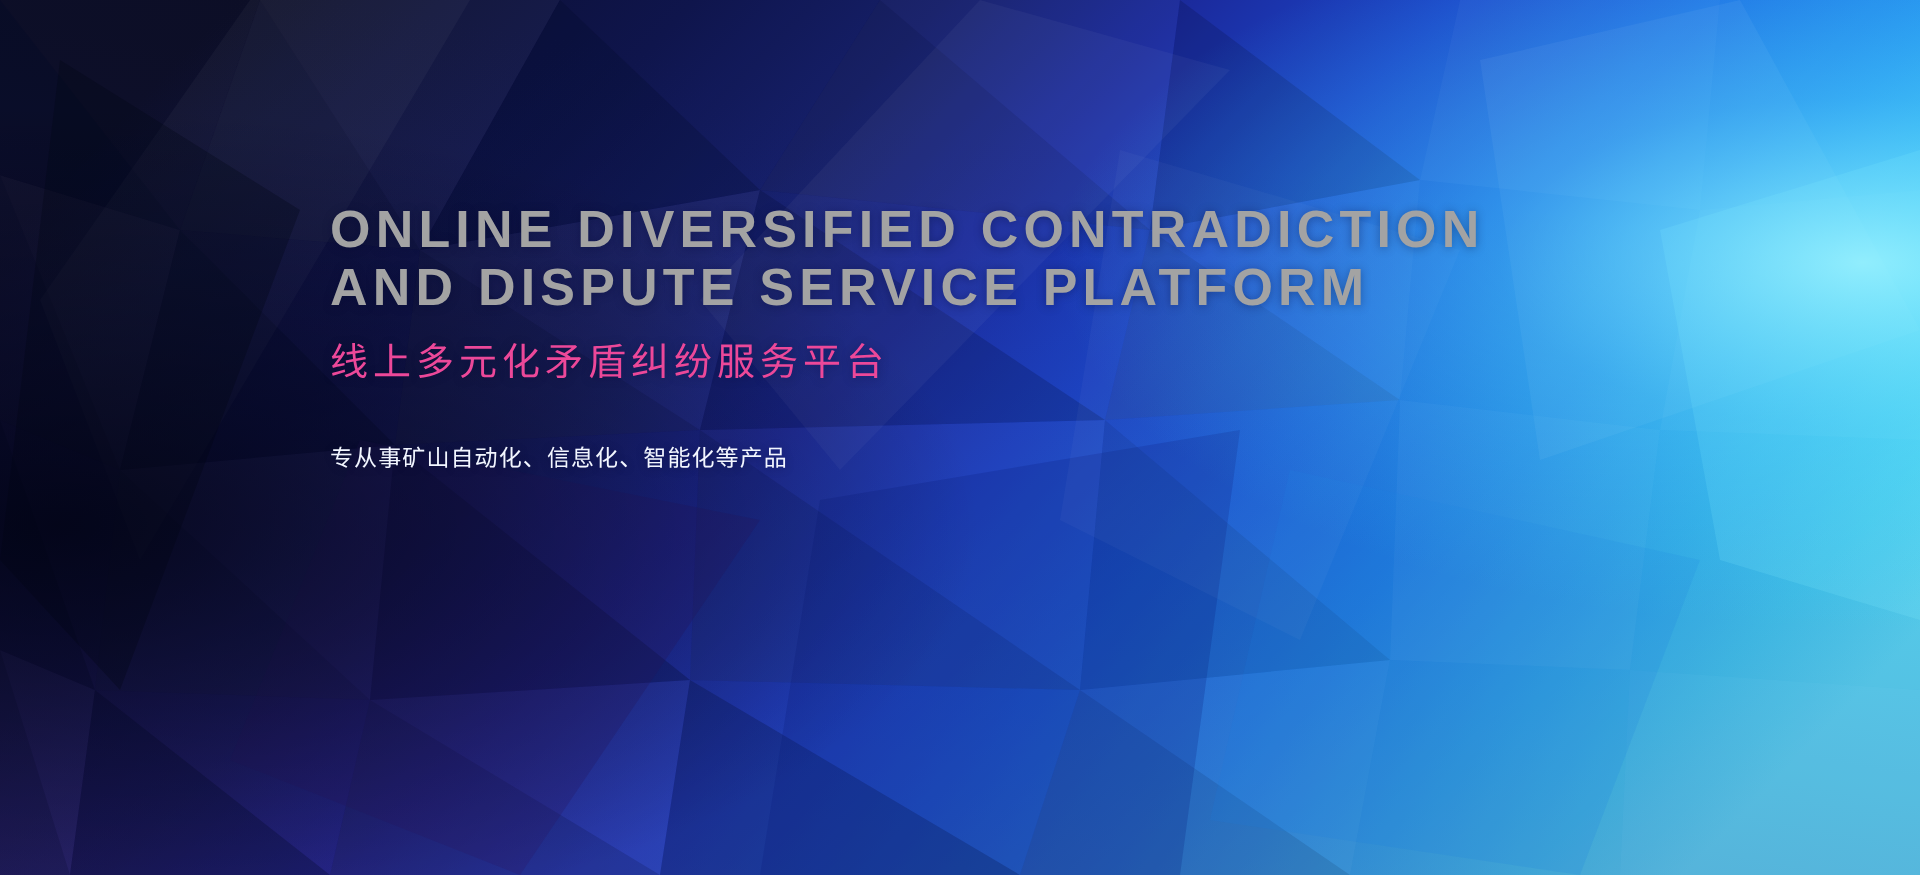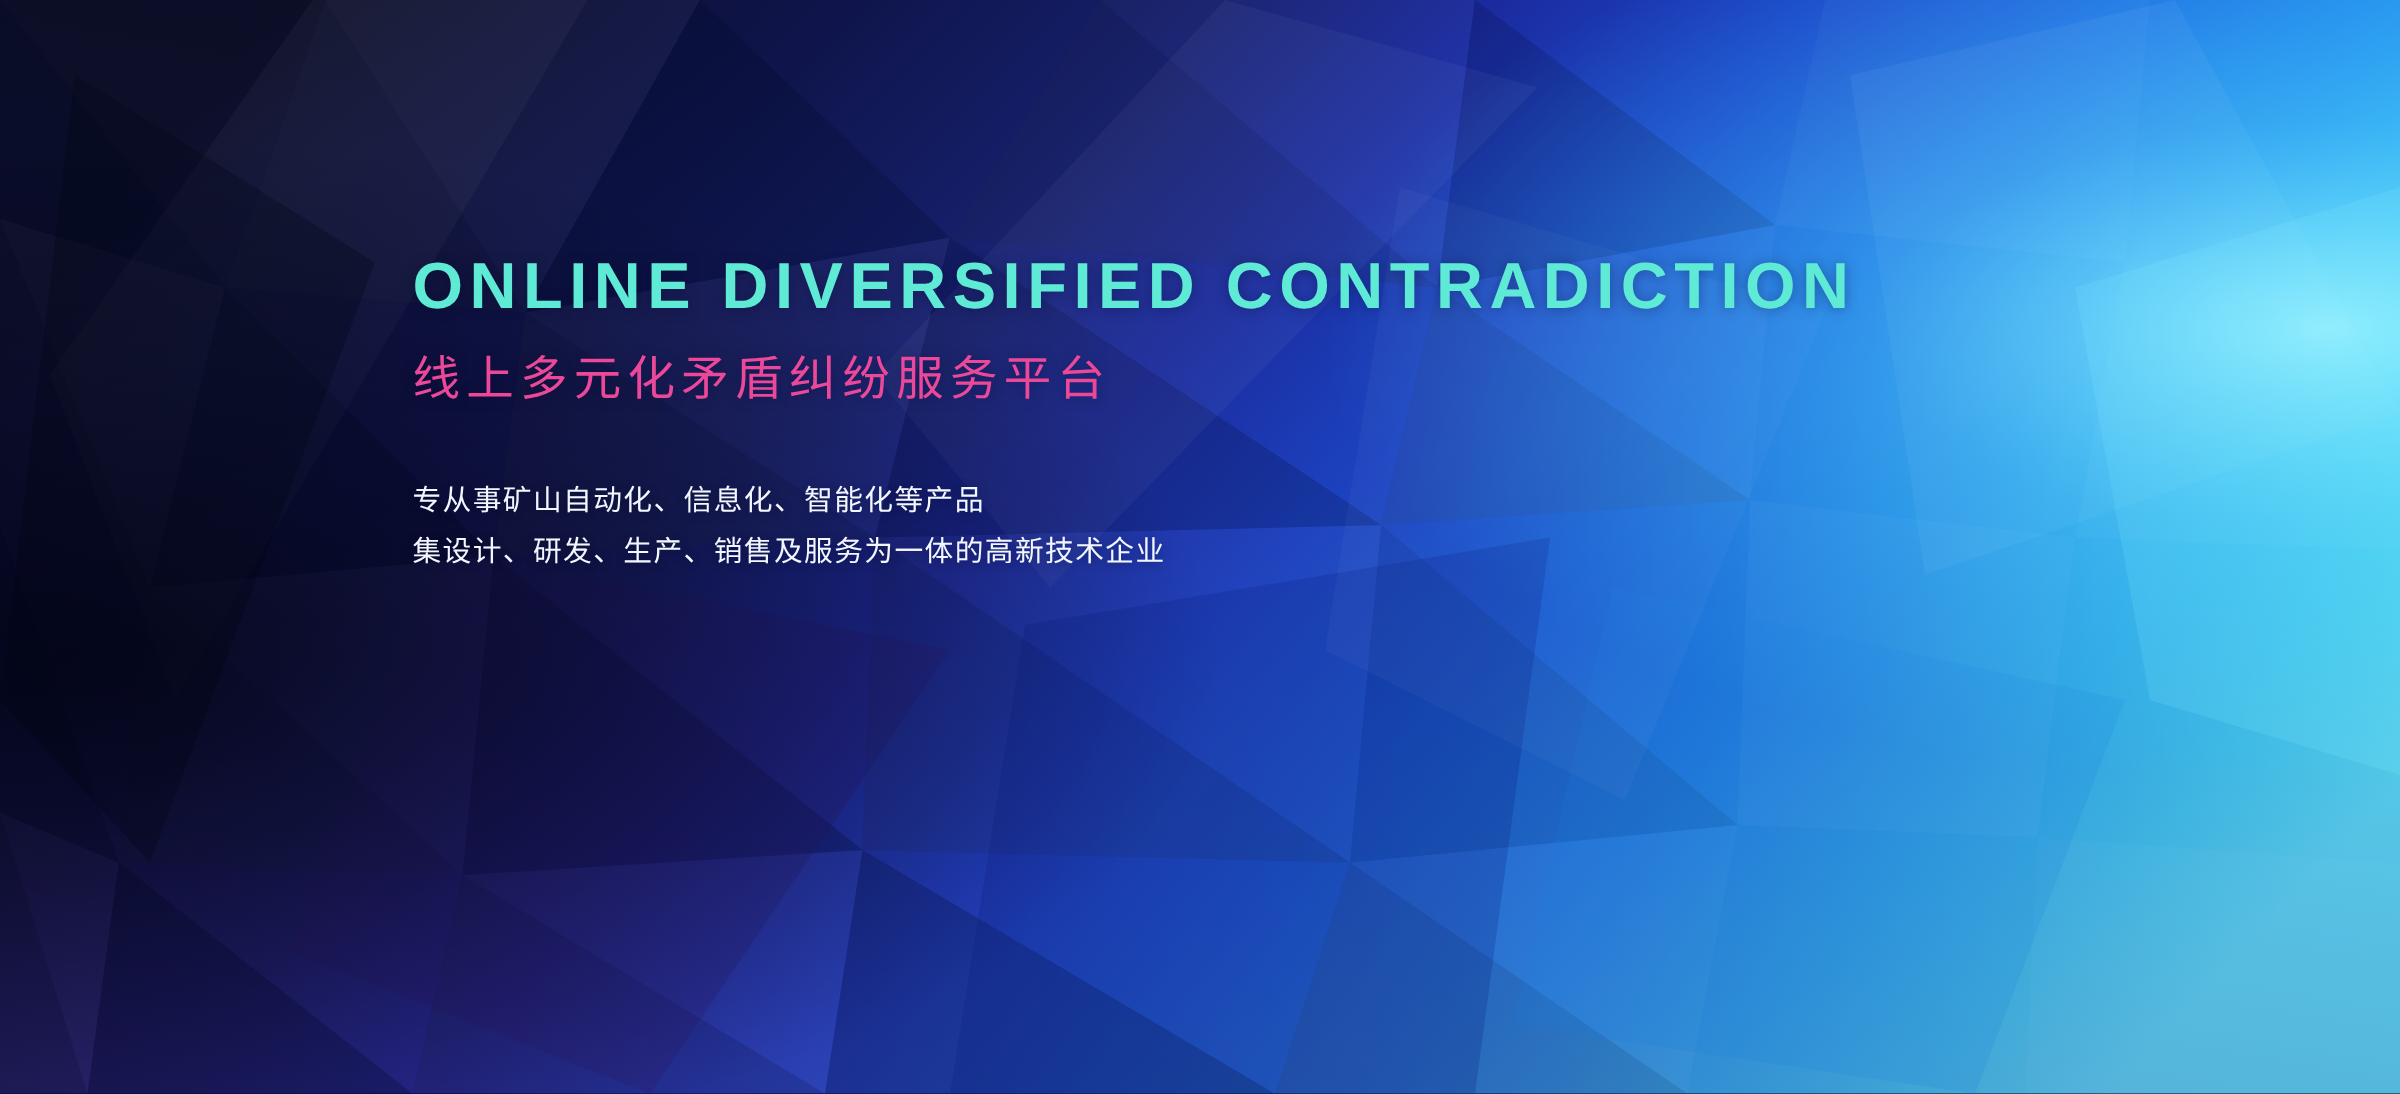--- a/index.html
+++ b/index.html
@@ -32,21 +32,21 @@
   
   #hero-text {
     position: absolute;
     left: 330px;
     top: 200px;
     width: 1200px;
     z-index: 5;
   }
 
   .headline {
-    color: #5eead4;
+    color: #a3a3a3;
     font-size: 52px;
     font-weight: 700;
     line-height: 1.12;
     letter-spacing: 5.2px;
     margin: 0;
     white-space: nowrap;
     text-shadow: 0 1px 10px rgba(3, 10, 50, 0.35);
   }
 
   .subtitle {
@@ -191,23 +191,23 @@
     </g>
 
     <rect x="0" y="0" width="1920" height="875" fill="url(#glowRight)"></rect>
     <rect x="0" y="0" width="1920" height="875" fill="url(#glowLeft)"></rect>
   </svg>
 
   <div id="hero-text">
 
     <h1 class="headline">ONLINE DIVERSIFIED CONTRADICTION</h1>
 
+    <h1 class="headline">AND DISPUTE SERVICE PLATFORM</h1>
 
     <h2 class="subtitle">线上多元化矛盾纠纷服务平台</h2>
 
     <div class="desc-block">
       <p class="desc-line">专从事矿山自动化、信息化、智能化等产品</p>
-      <p class="desc-line">集设计、研发、生产、销售及服务为一体的高新技术企业</p>
     </div>
 
   </div>
 
 </div>
 
 </body></html>

